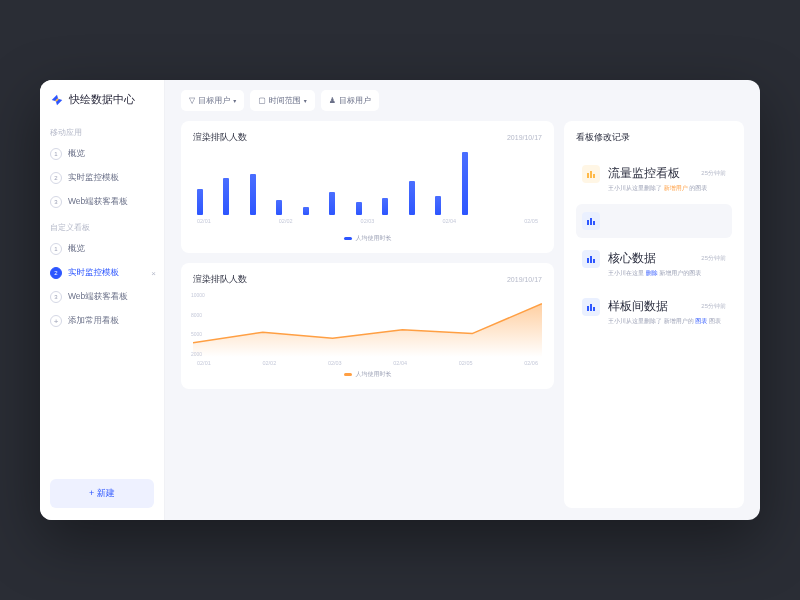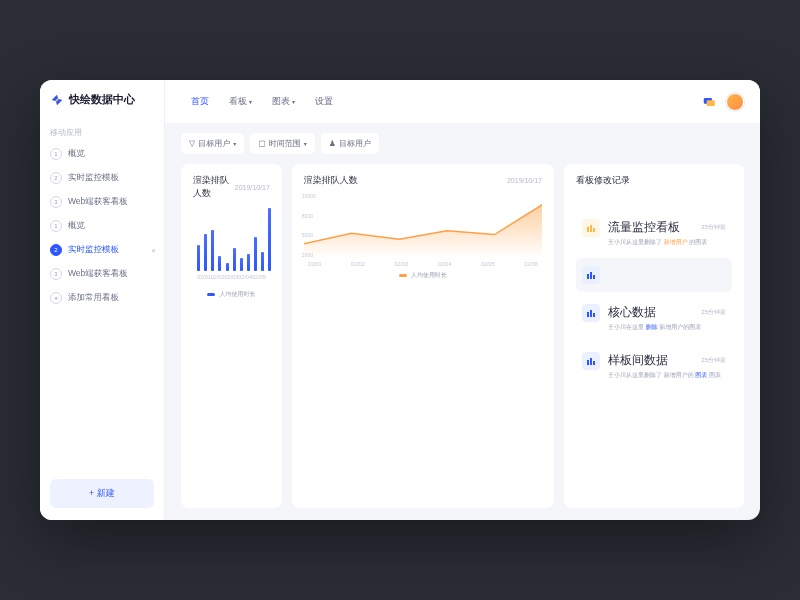--- a/index.html
+++ b/index.html
@@ -1,19 +1,19 @@
 <!DOCTYPE html>
 <html><head>
 <meta charset="utf-8">
 <style>
 * { margin: 0; padding: 0; box-sizing: border-box; }
 body { background: #2a2d35; font-family: -apple-system, "PingFang SC", "Microsoft YaHei", sans-serif; display: flex; align-items: center; justify-content: center; height: 600px; width: 800px; }
 .window { width: 720px; height: 440px; background: #f5f6fa; border-radius: 12px; display: flex; box-shadow: 0 20px 60px rgba(0,0,0,.4); overflow: hidden; }
 .sidebar { width: 125px; background: #fff; display: flex; flex-direction: column; border-right: 1px solid #f0f1f5; }
-.brand { display: flex; align-items: center; gap: 5px; padding: 12px 10px; font-size: 11px; font-weight: 700; color: #1a1a2e; }
+.brand { display: flex; align-items: center; gap: 5px; padding: 12px 10px; font-size: 11px; font-weight: 400; color: #1a1a2e; }
 .brand svg { width: 14px; height: 14px; }
 .section-label { font-size: 8px; color: #b5b9c9; padding: 8px 10px 4px; }
 .side-item { display: flex; align-items: center; gap: 6px; padding: 6px 10px; font-size: 8.5px; color: #6b7189; cursor: pointer; position: relative; }
 .side-item.active { color: #2d56ff; font-weight: 500; }
 .side-item .num { width: 12px; height: 12px; border: 1px solid #d5d8e5; border-radius: 50%; font-size: 6px; display: flex; align-items: center; justify-content: center; color: #9ba0b5; }
 .side-item.active .num { background: #2d56ff; border-color: #2d56ff; color: #fff; }
 .side-item .close { position: absolute; right: 8px; font-size: 8px; color: #b5b9c9; }
 .side-item .plus { width: 12px; height: 12px; border: 1px solid #d5d8e5; border-radius: 50%; font-size: 8px; display: flex; align-items: center; justify-content: center; color: #9ba0b5; }
 .new-btn { margin: auto 10px 12px; padding: 8px; background: #eef1ff; color: #2d56ff; font-size: 9px; font-weight: 500; border: none; border-radius: 6px; cursor: pointer; }
 .main { flex: 1; display: flex; flex-direction: column; }
@@ -23,40 +23,40 @@
 .chev { font-size: 6px; }
 .topnav-right { margin-left: auto; display: flex; align-items: center; gap: 10px; }
 .msg-icon { width: 14px; height: 14px; }
 .avatar { width: 18px; height: 18px; border-radius: 50%; background: linear-gradient(135deg,#ffb347,#ff8c42); border: 1.5px solid #fff; box-shadow: 0 0 0 1px #e5e7f0; }
 .toolbar { display: flex; align-items: center; padding: 10px 16px; gap: 6px; }
 .filter-btn { background: #fff; border: none; border-radius: 5px; padding: 5px 8px; font-size: 8px; color: #6b7189; display: flex; align-items: center; gap: 3px; cursor: pointer; }
 .seg { margin-left: auto; display: flex; background: #fff; border-radius: 6px; padding: 2px; }
 .seg-item { font-size: 8px; padding: 5px 10px; color: #6b7189; cursor: pointer; border-radius: 4px; }
 .seg-item.active { background: #2d56ff; color: #fff; }
 .content { flex: 1; display: flex; gap: 10px; padding: 0 16px 12px; overflow: hidden; }
-.col-left { flex: 1; display: flex; flex-direction: row; gap: 10px; }
+.col-left { flex: 1; display: flex; flex-direction: column; gap: 10px; }
 .card { background: #fff; border-radius: 8px; padding: 10px 12px; }
 .card-head { display: flex; justify-content: space-between; align-items: center; margin-bottom: 6px; }
 .card-title { font-size: 9px; font-weight: 500; color: #2a2d3e; }
 .card-date { font-size: 7px; color: #b5b9c9; }
 .chart { height: 80px; position: relative; }
 .bars { display: flex; align-items: flex-end; height: 65px; gap: 6%; padding: 0 4px; }
 .bar { flex: 1; background: linear-gradient(180deg,#4a6eff,#2d56ff); border-radius: 1px; min-width: 3px; max-width: 6px; }
 .xaxis { display: flex; justify-content: space-between; padding: 3px 4px 0; }
 .xlabel { font-size: 5.5px; color: #c5c9d9; }
 .legend { display: flex; justify-content: center; gap: 4px; align-items: center; margin-top: 4px; }
 .legend-dot { width: 8px; height: 3px; border-radius: 2px; }
 .legend-txt { font-size: 6px; color: #9ba0b5; }
 .area-chart { height: 65px; position: relative; }
 .area-chart svg { width: 100%; height: 100%; }
 .ylabels { position: absolute; left: -2px; top: 0; height: 100%; display: flex; flex-direction: column; justify-content: space-between; }
 .ylabel { font-size: 5px; color: #c5c9d9; }
 .col-right { width: 180px; }
 .log-card { background: #fff; border-radius: 8px; padding: 10px 12px; height: 100%; }
-.log-title { font-size: 9px; font-weight: 500; color: #2a2d3e; margin-bottom: 24px; }
+.log-title { font-size: 9px; font-weight: 500; color: #2a2d3e; margin-bottom: 13px; }
 .log-item { display: flex; gap: 8px; padding: 8px 6px; border-radius: 6px; margin-bottom: 4px; }
 .log-item.hl { background: #f5f6fa; }
 .log-icon { width: 18px; height: 18px; border-radius: 4px; display: flex; align-items: center; justify-content: center; flex-shrink: 0; }
 .log-body { flex: 1; min-width: 0; }
 .log-head { display: flex; justify-content: space-between; align-items: center; }
 .log-name { font-size: 12px; font-weight: 400; color: #2a2d3e; }
 .log-time { font-size: 6px; color: #b5b9c9; }
 .log-desc { font-size: 6px; color: #9ba0b5; margin-top: 2px; line-height: 1.4; }
 </style>
 </head>
@@ -79,20 +79,21 @@
         </div>
         <div class="side-item">
           <span class="num">2</span>
           <span>实时监控模板</span>
         </div>
         <div class="side-item">
           <span class="num">3</span>
           <span>Web端获客看板</span>
         </div>
       </div>
+    <div class="section-label">自定义看板</div>
     <div id="custom-list">
         <div class="side-item">
           <span class="num">1</span>
           <span>概览</span>
         </div>
         <div class="side-item active">
           <span class="num">2</span>
           <span>实时监控模板</span>
           <span class="close">×</span>
         </div>
@@ -102,35 +103,20 @@
         </div>
       </div>
     <div class="side-item">
       <span class="plus">+</span>
       <span>添加常用看板</span>
     </div>
     <button class="new-btn">+  新建</button>
   </aside>
 
   <div class="main">
-    <div class="topnav">
-      <div id="nav-links" style="display: flex;">
-          <span class="nav-link active">首页</span>
-          <span class="nav-link">看板<span class="chev">▾</span></span>
-          <span class="nav-link">图表<span class="chev">▾</span></span>
-          <span class="nav-link">设置</span>
-        </div>
-      <div class="topnav-right">
-        <svg class="msg-icon" viewBox="0 0 24 24">
-            <rect x="3" y="5" width="14" height="10" rx="2" fill="#2d56ff"></rect>
-            <rect x="8" y="9" width="14" height="10" rx="2" fill="#ffb946"></rect>
-          </svg>
-        <div class="avatar"></div>
-      </div>
-    </div>
 
     <div class="toolbar">
       <button class="filter-btn">
           <span>▽</span>
           <span>目标用户</span>
           <span class="chev">▾</span>
         </button>
       <button class="filter-btn">
           <span>▢</span>
           <span>时间范围</span>

